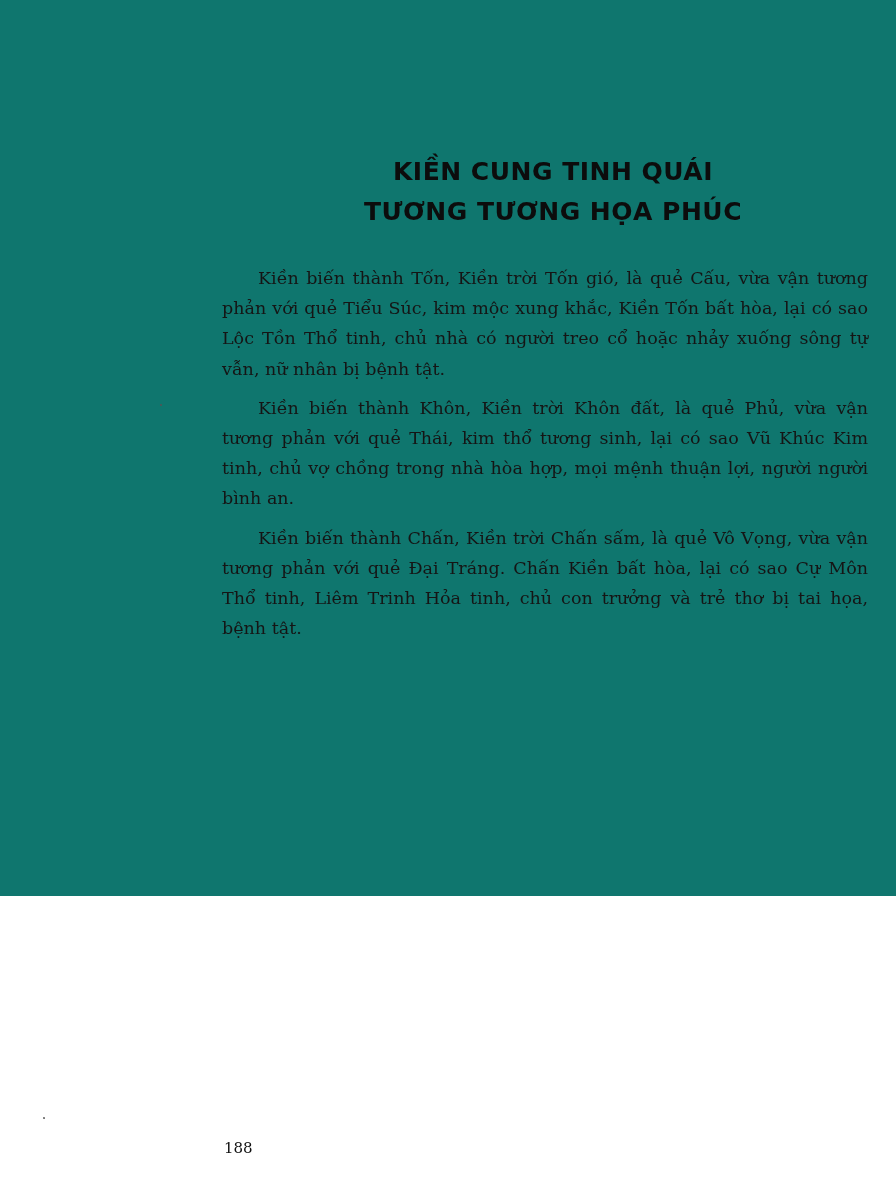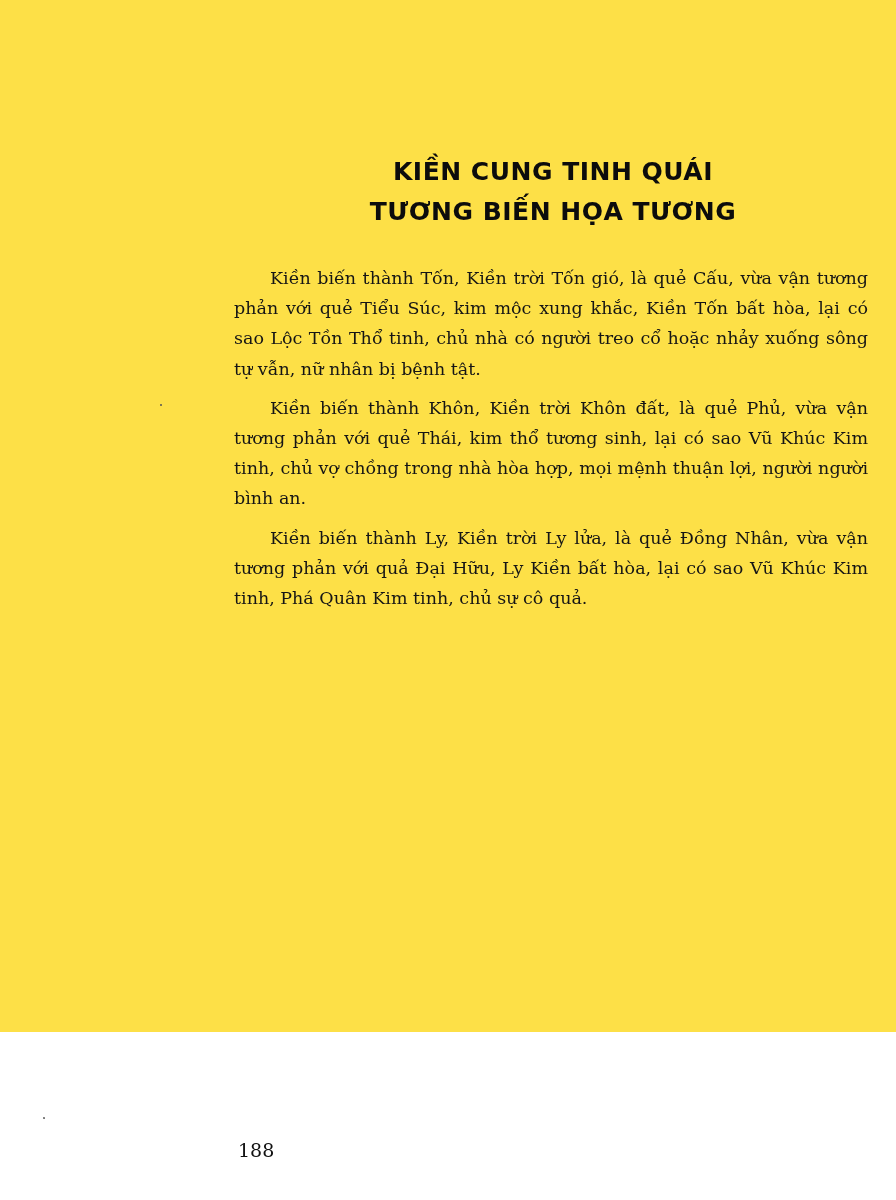--- a/index.html
+++ b/index.html
@@ -11,22 +11,22 @@
       width: 896px;
       height: 1200px;
       position: relative;
       overflow: hidden;
       color: #111111;
     }
     .page {
       position: absolute;
       left: 0; top: 0;
       width: 896px;
-      height: 1032px;
-      background: #fde047;
+      height: 896px;
+      background: #0f766e;
     }
     .title-block {
       position: absolute;
       left: 222px;
       width: 646px;
       top: 152px;
       text-align: center;
       font-family: "DejaVu Sans", sans-serif;
       font-weight: bold;
       font-size: 25px;
@@ -43,54 +43,54 @@
       position: absolute;
       left: 222px;
       top: 263px;
       width: 646px;
       font-family: "DejaVu Serif", serif;
       font-size: 17.5px;
       line-height: 30.2px;
       color: #151515;
     }
     .para {
-      margin: 0 0 9px 12px;
+      margin: 0 0 9px 0;
       text-align: justify;
       text-indent: 36px;
       hyphens: none;
     }
     .page-number {
       position: absolute;
-      left: 238px;
+      left: 224px;
       top: 1139px;
       font-family: "DejaVu Serif", serif;
-      font-size: 19px;
+      font-size: 15px;
       color: #111111;
     }
     .speck {
       position: absolute;
       width: 2px;
       height: 2px;
       background: #555555;
       border-radius: 1px;
     }
   </style>
 </head>
 <body>
 
 <div class="page">
 
   <div class="title-block">
     <span class="title-line">KIỀN CUNG TINH QUÁI</span>
-    <span class="title-line">TƯƠNG BIẾN HỌA TƯƠNG</span>
+    <span class="title-line">TƯƠNG TƯƠNG HỌA PHÚC</span>
   </div>
 
   <div class="body-text">
     <p class="para">Kiền biến thành Tốn, Kiền trời Tốn gió, là quẻ Cấu, vừa vận tương phản với quẻ Tiểu Súc, kim mộc xung khắc, Kiền Tốn bất hòa, lại có sao Lộc Tồn Thổ tinh, chủ nhà có người treo cổ hoặc nhảy xuống sông tự vẫn, nữ nhân bị bệnh tật.</p>
     <p class="para">Kiền biến thành Khôn, Kiền trời Khôn đất, là quẻ Phủ, vừa vận tương phản với quẻ Thái, kim thổ tương sinh, lại có sao Vũ Khúc Kim tinh, chủ vợ chồng trong nhà hòa hợp, mọi mệnh thuận lợi, người người bình an.</p>
-    <p class="para">Kiền biến thành Ly, Kiền trời Ly lửa, là quẻ Đồng Nhân, vừa vận tương phản với quả Đại Hữu, Ly Kiền bất hòa, lại có sao Vũ Khúc Kim tinh, Phá Quân Kim tinh, chủ sự cô quả.</p>
+    <p class="para">Kiền biến thành Chấn, Kiền trời Chấn sấm, là quẻ Vô Vọng, vừa vận tương phản với quẻ Đại Tráng. Chấn Kiền bất hòa, lại có sao Cự Môn Thổ tinh, Liêm Trinh Hỏa tinh, chủ con trưởng và trẻ thơ bị tai họa, bệnh tật.</p>
   </div>
 
   <div class="speck" style="left:160px; top:404px;"></div>
   <div class="speck" style="left:43px; top:1117px; transform: rotate(30deg);"></div>
 
   <div class="page-number">188</div>
 </div>
 
 </body></html>

